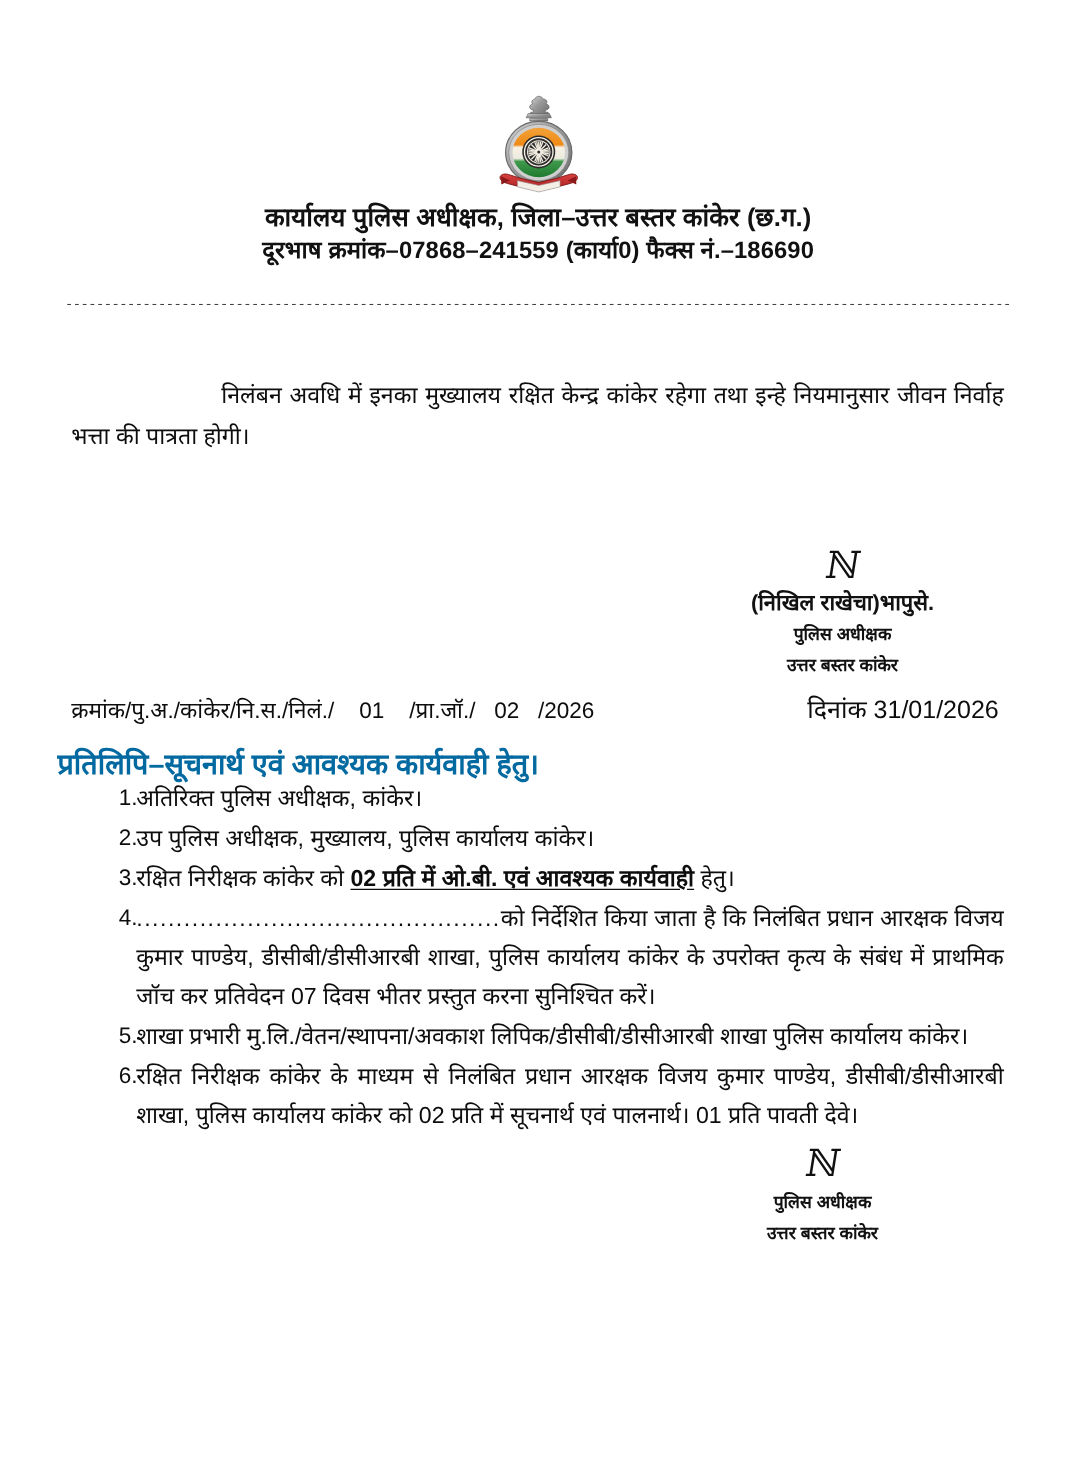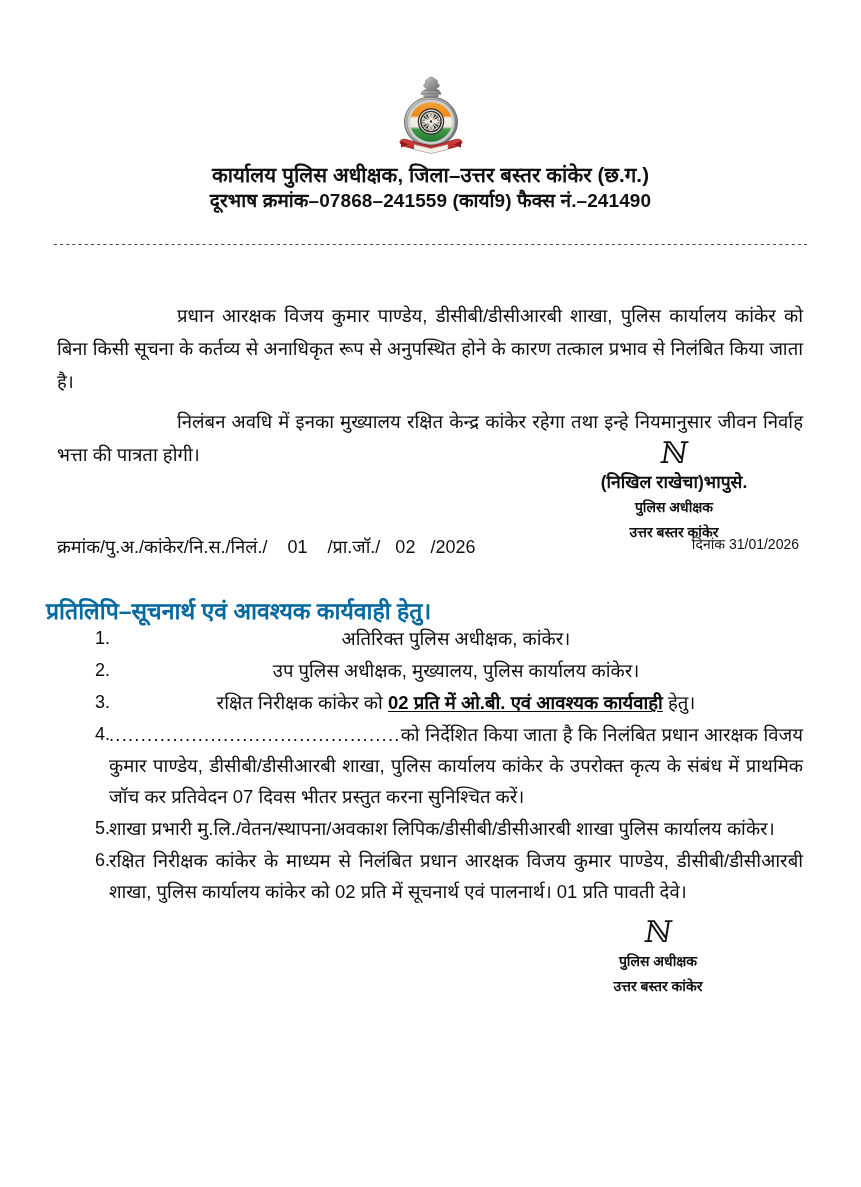--- a/index.html
+++ b/index.html
@@ -131,32 +131,32 @@
     font-size: 14px;
     font-weight: 700;
     line-height: 25px;
     color: #111;
   }
 
   
   .refrow {
     position: absolute;
     left: 57px;
-    top: 518px;
+    top: 537px;
     width: 746px;
     display: flex;
-    align-items: flex-start;
+    align-items: center;
   }
   .ref-no {
     font-size: 18px;
     color: #0d0d0d;
     white-space: pre;
   }
   .ref-date {
-    font-size: 14px;
+    font-size: 20px;
     color: #0d0d0d;
     margin-left: auto;
     padding-right: 4px;
     white-space: pre;
   }
   .copy-to {
     position: absolute;
     left: 46px;
     top: 578px;
     font-size: 23px;
@@ -186,21 +186,21 @@
     color: #0d0d0d;
   }
   .li-txt {
     flex: 1 1 auto;
     font-size: 18.5px;
     line-height: 31px;
     text-align: justify;
     text-justify: inter-word;
     color: #0d0d0d;
   }
-  .li-txt.nowrapjust { text-align: center; }
+  .li-txt.nowrapjust { text-align: left; }
   b.ul {
     font-weight: 700;
     text-decoration: underline;
     text-underline-offset: 2px;
   }
   .dots { letter-spacing: 1.2px; }
 
   
   .sig-bot {
     position: absolute;
@@ -282,28 +282,27 @@
           <path d="M26 70.5 L43 74.4 L60 70.5 L60 75.5 L43 79.6 L26 75.5 z" fill="#f3efe6" stroke="#9a9a9a" stroke-width="0.5"></path>
           <path d="M13 67 L20 70.4 L13 73.6 z" fill="#8d1a1a"></path>
           <path d="M73 67 L66 70.4 L73 73.6 z" fill="#8d1a1a"></path>
         </g>
       </svg>
     </div>
   </div>
 
   <div class="header-block">
     <div class="hdr-line hdr-office">कार्यालय पुलिस अधीक्षक, जिला–उत्तर बस्तर कांकेर (छ.ग.)</div>
-    <div class="hdr-line hdr-phone">दूरभाष क्रमांक–07868–241559 (कार्या9) फैक्स नं.–241490</div>
+    <div class="hdr-line hdr-phone">दूरभाष क्रमांक–07868–241559 (कार्या0) फैक्स नं.–186690</div>
   </div>
 
   <div class="rule">--------------------------------------------------------------------------------------------------------------------------------------------</div>
 
 
   <div class="body-area">
-    <p class="para">प्रधान आरक्षक विजय कुमार पाण्डेय, डीसीबी/डीसीआरबी शाखा, पुलिस कार्यालय कांकेर को बिना किसी सूचना के कर्तव्य से अनाधिकृत रूप से अनुपस्थित होने के कारण तत्काल प्रभाव से निलंबित किया जाता है।</p>
     <p class="para">निलंबन अवधि में इनका मुख्यालय रक्षित केन्द्र कांकेर रहेगा तथा इन्हे नियमानुसार जीवन निर्वाह भत्ता की पात्रता होगी।</p>
   </div>
 
   <div class="sig-top">
     <span class="sig-mark">ℕ</span>
     <div class="sig-name">(निखिल राखेचा)भापुसे.</div>
     <div class="sig-desig">पुलिस अधीक्षक</div>
     <div class="sig-desig">उत्तर बस्तर कांकेर</div>
   </div>
 

